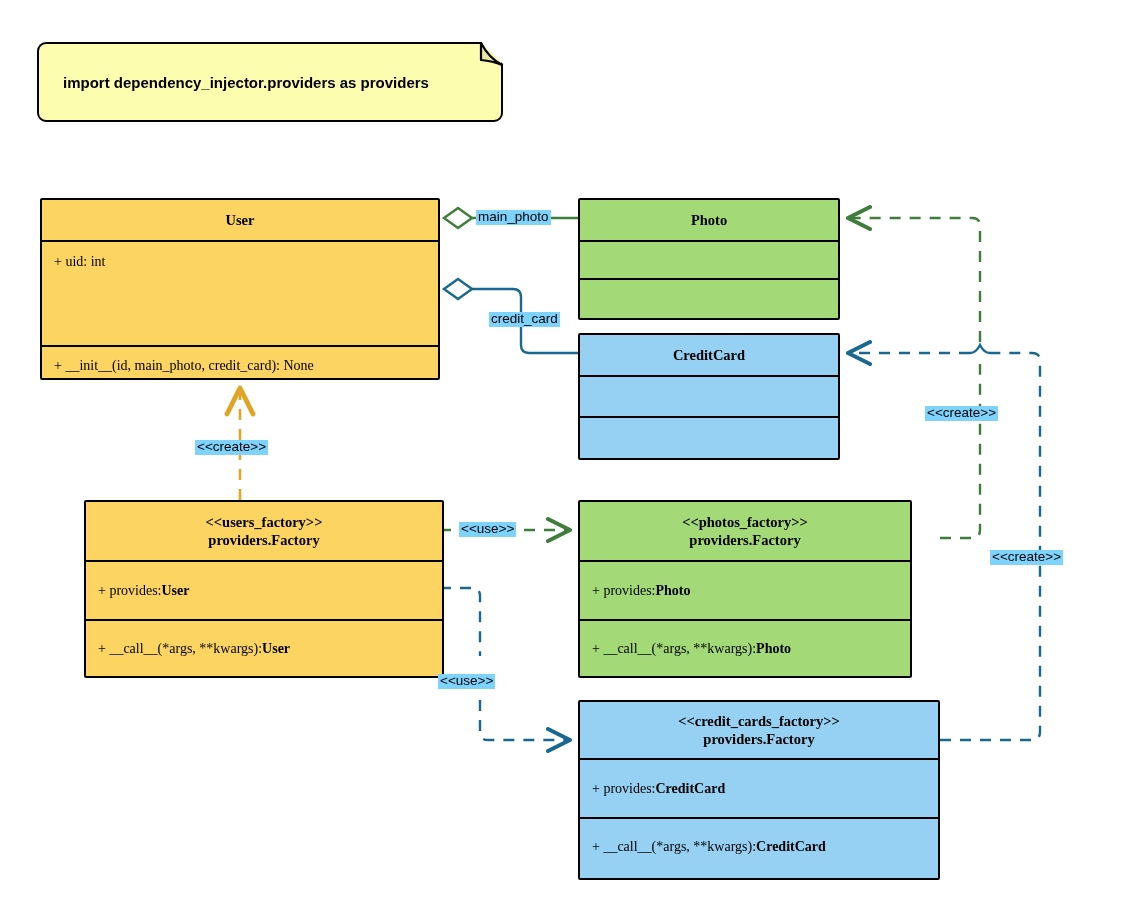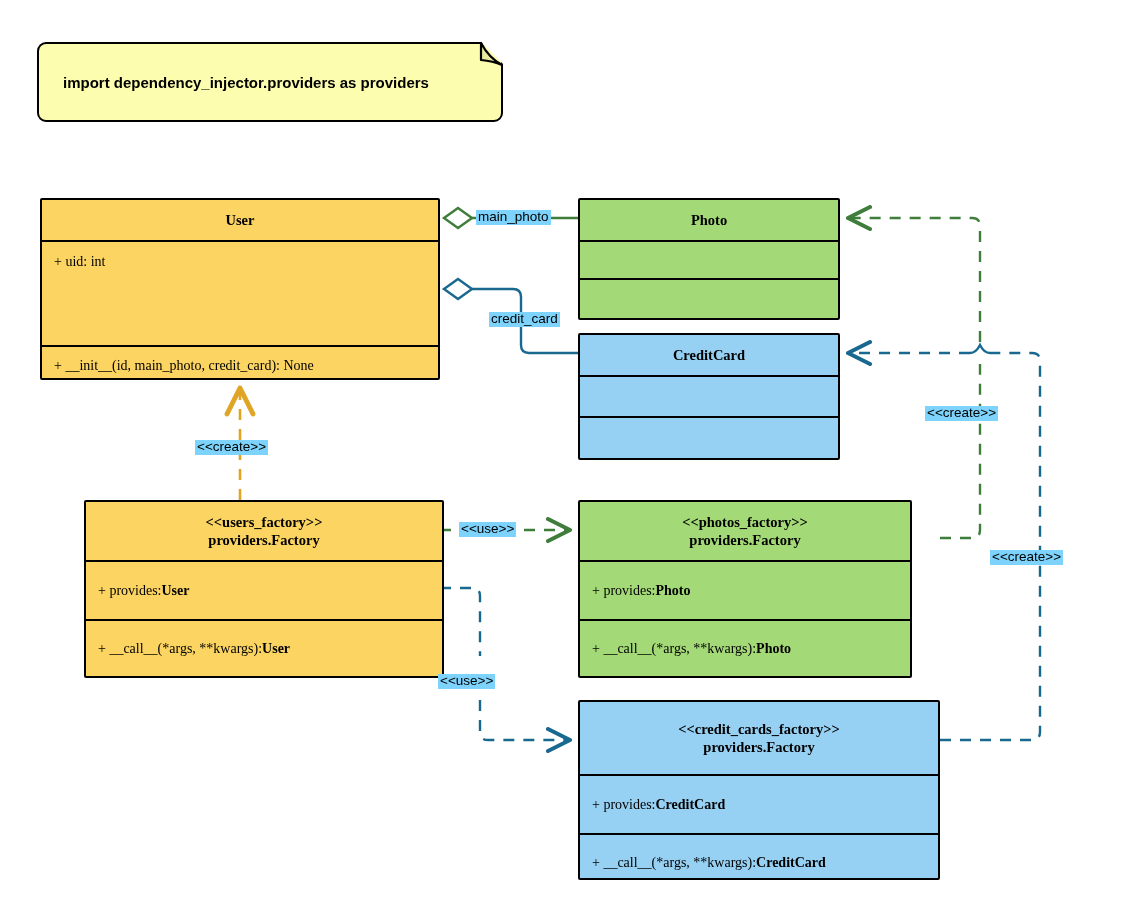--- a/index.html
+++ b/index.html
@@ -214,21 +214,21 @@
     <span>+ provides: </span>
       <span class="b">Photo</span>
   </div>
   <div class="uml-row uml-member fill-green" style="height:58px;">
     <span>+ __call__(*args, **kwargs): </span>
       <span class="b">Photo</span>
   </div>
 </div>
 
 <div class="uml-box fill-blue" style="left:578px; top:700px; width:362px; height:180px;">
-  <div class="uml-row uml-title fill-blue" style="height:72px;">
+  <div class="uml-row uml-title fill-blue" style="height:56px;">
     <span>&lt;&lt;credit_cards_factory&gt;&gt;</span>
     <span>providers.Factory</span>
   </div>
   <div class="uml-row uml-member fill-blue" style="height:59px;">
     <span>+ provides: </span>
       <span class="b">CreditCard</span>
   </div>
   <div class="uml-row uml-member fill-blue" style="height:58px;">
     <span>+ __call__(*args, **kwargs): </span>
       <span class="b">CreditCard</span>

